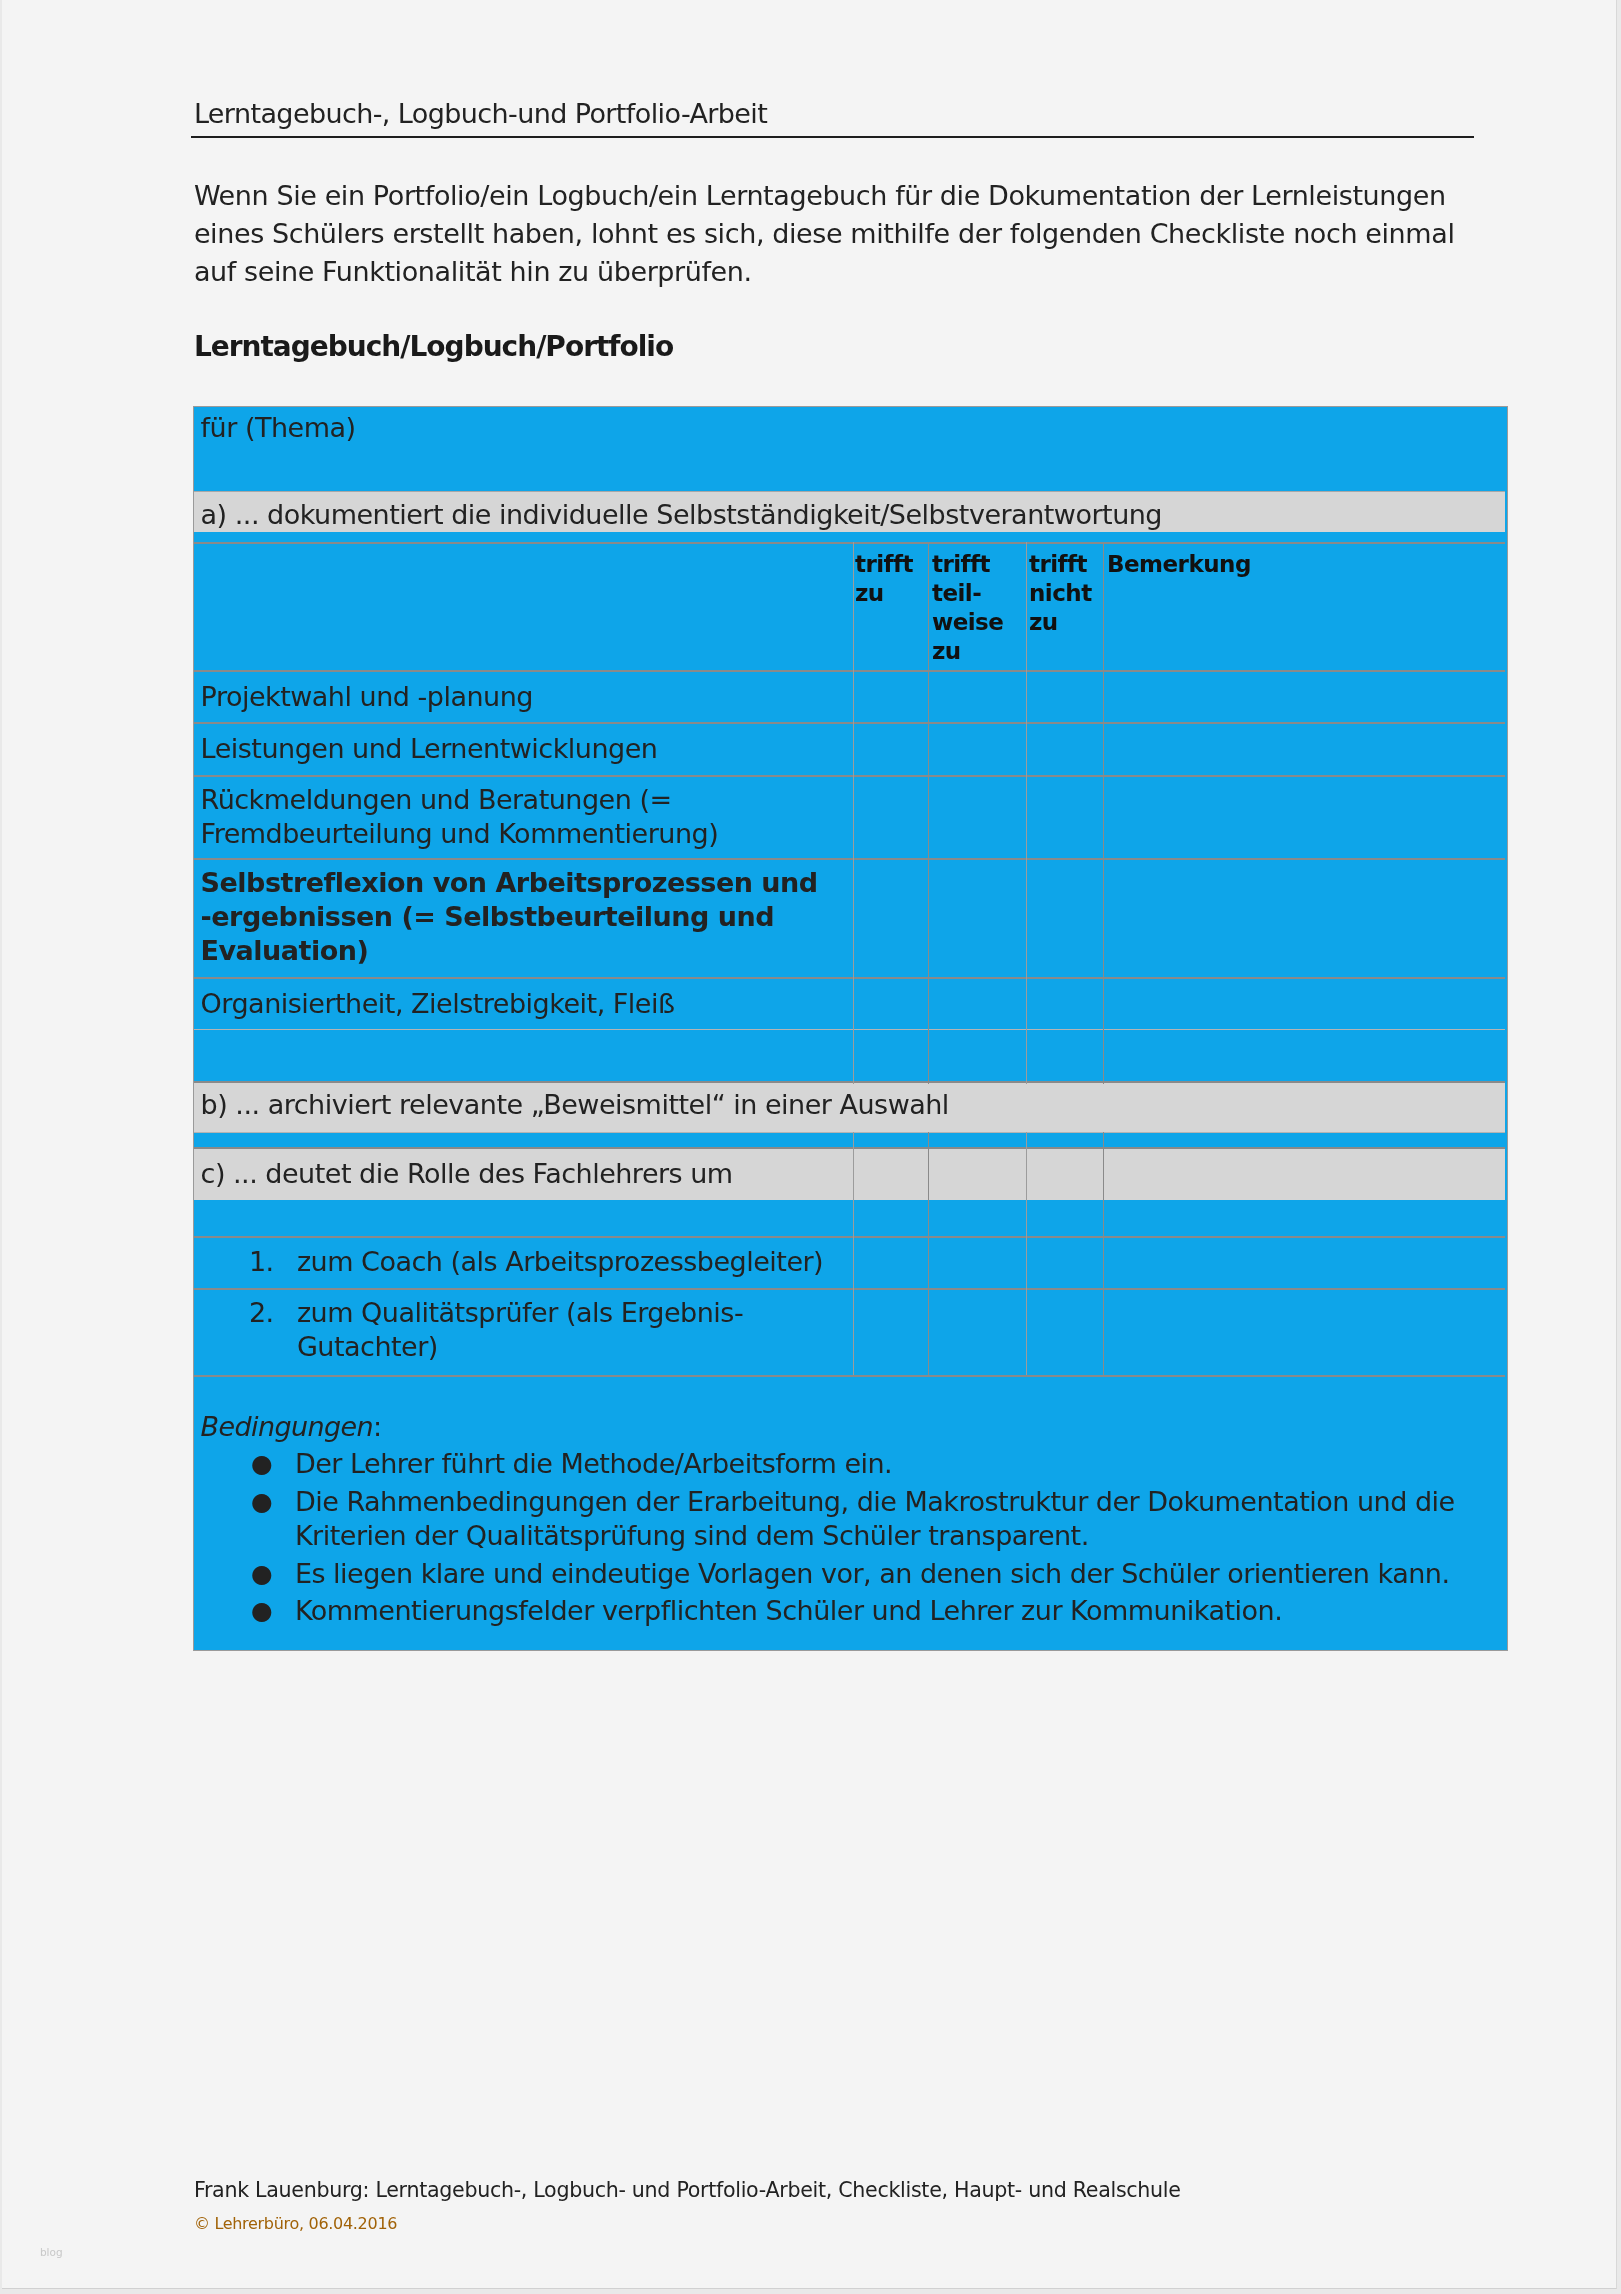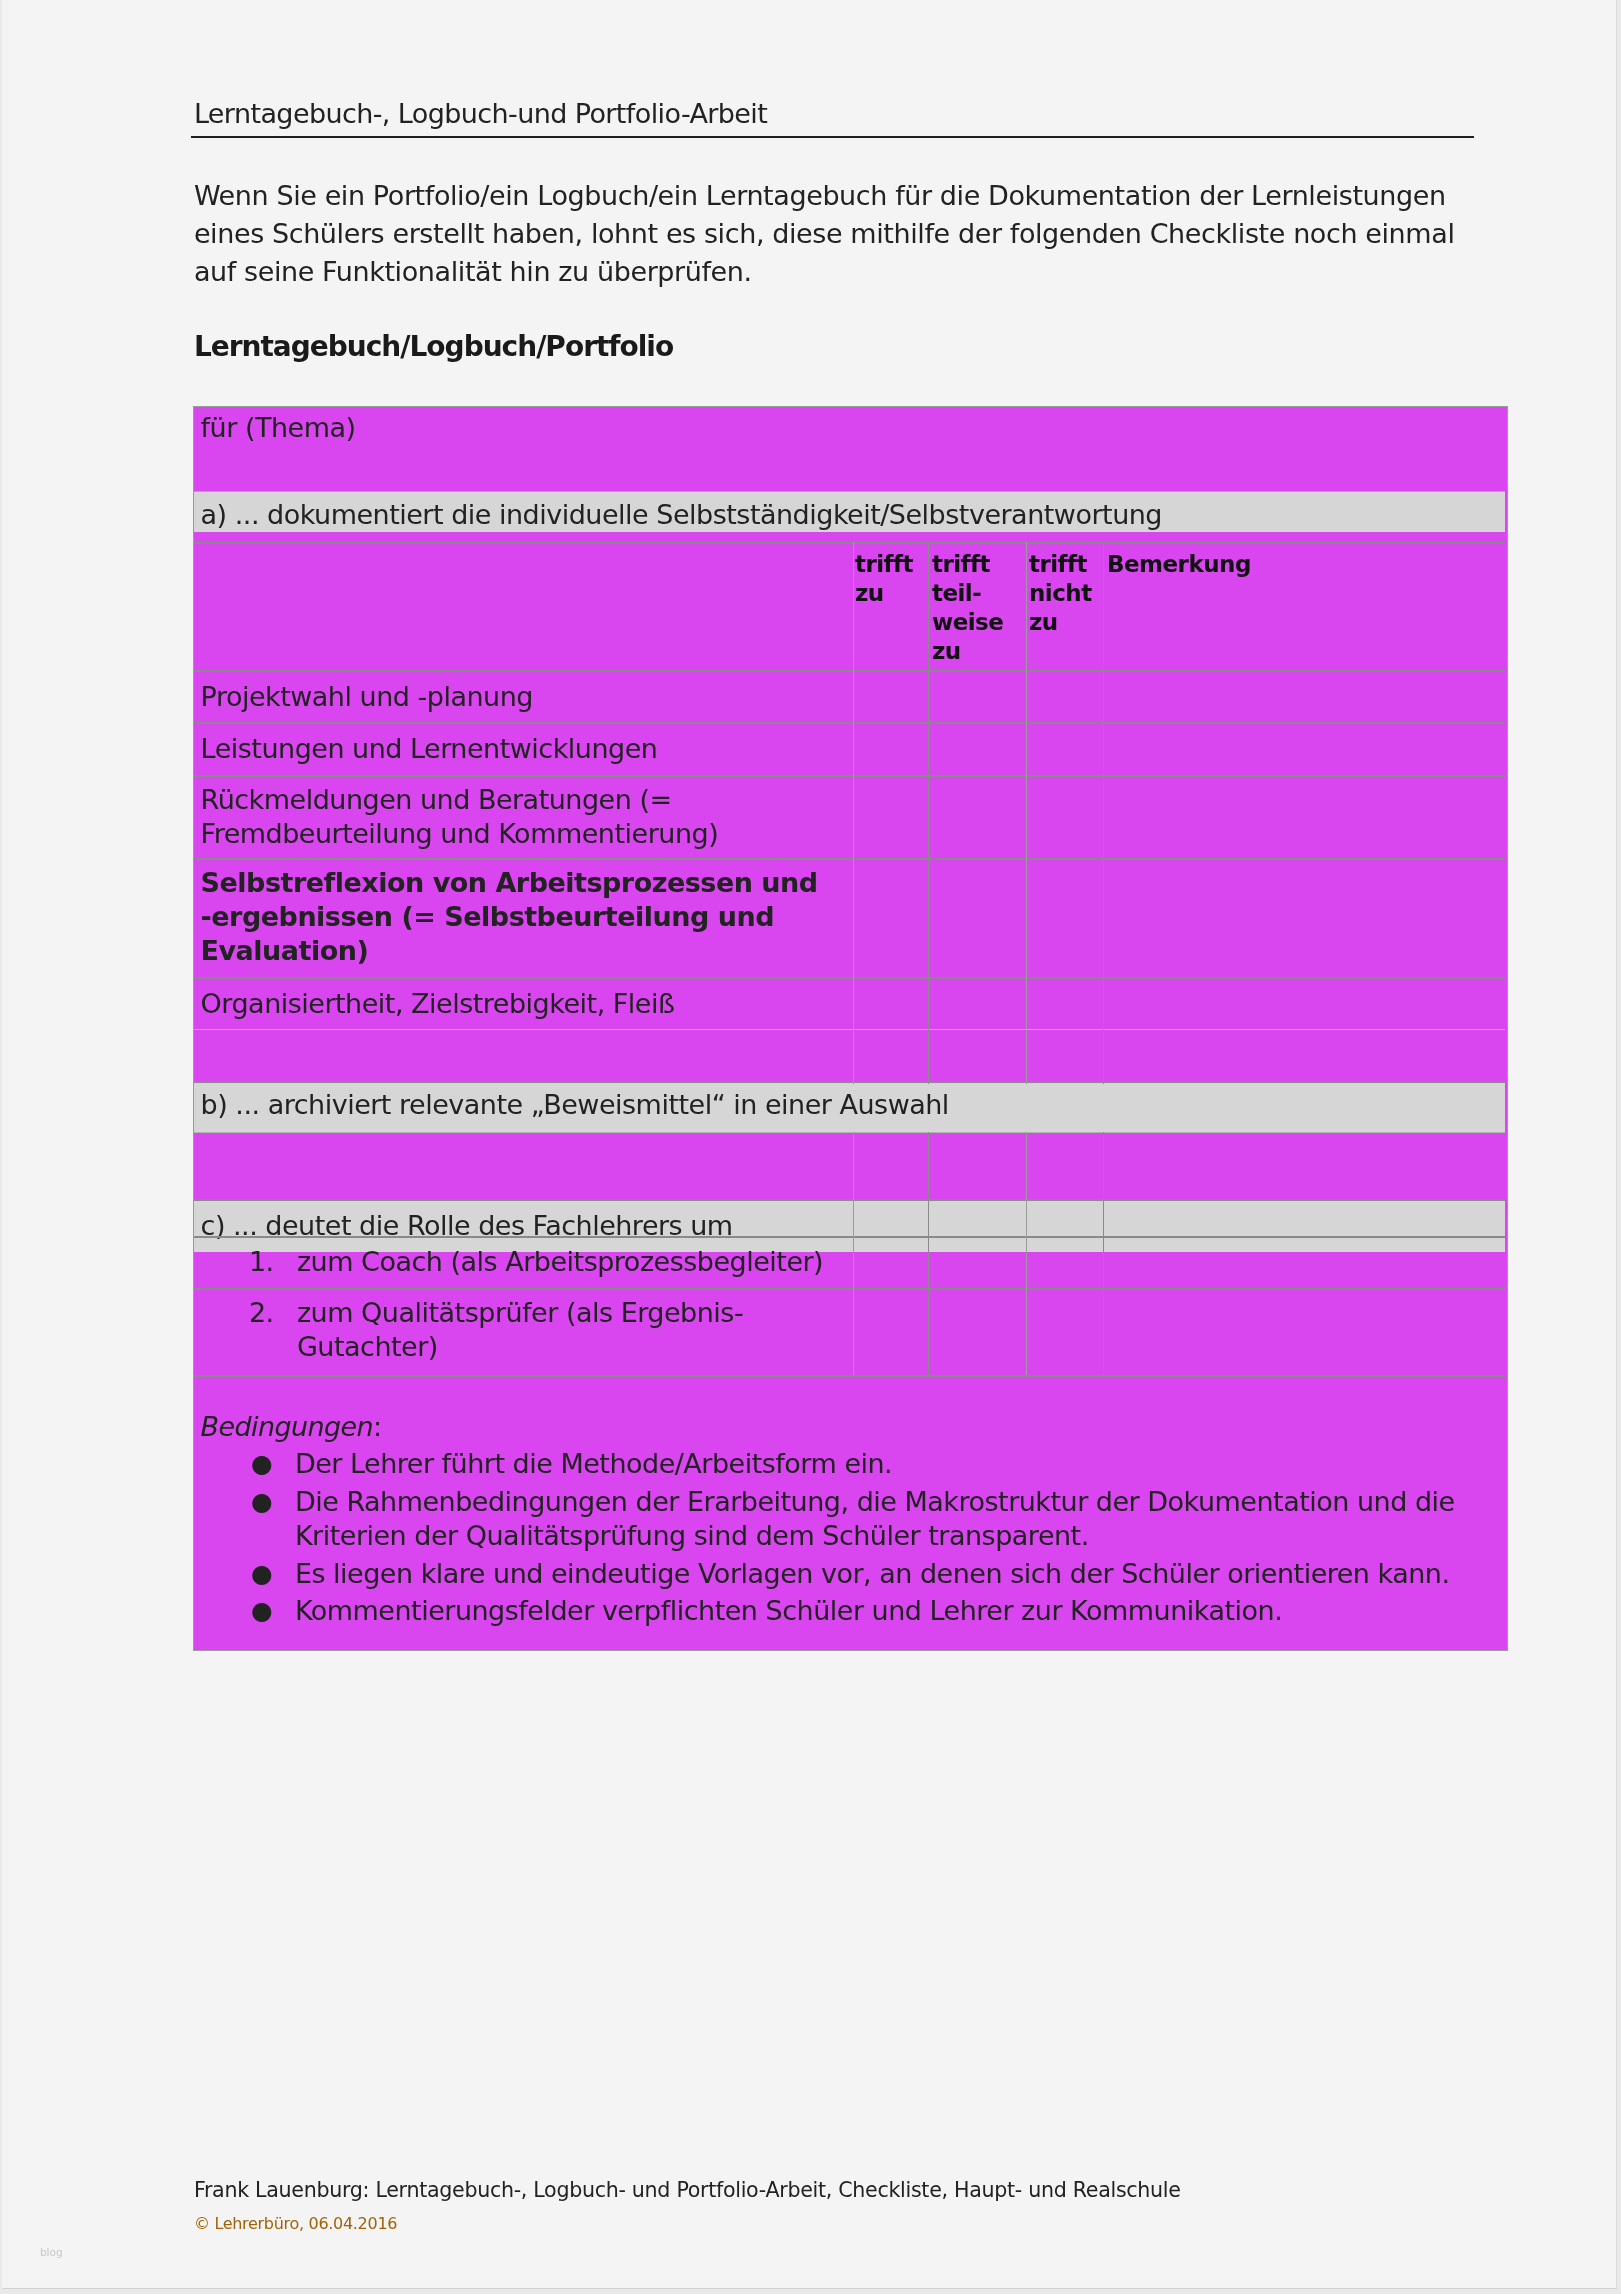--- a/index.html
+++ b/index.html
@@ -19,21 +19,21 @@
   }
   .intro {
     position:absolute; left:192px; top:177px; width:1300px; font-size:27px; line-height:38px;
     letter-spacing:-0.4px; color:#222;
   }
   .section-title {
     position:absolute; left:192px; top:330px; font-size:28px; font-weight:bold; letter-spacing:-1px; color:#1a1a1a;
   }
   .tbl {
     position:absolute; left:191px; top:406px; width:1315px; height:1245px;
-    border:1.9px solid #9a9a9a; box-sizing:border-box; background:#d946ef;
+    border:1.9px solid #9a9a9a; box-sizing:border-box; background:#0ea5e9;
   }
   .row { position:absolute; left:0; width:1311px; box-sizing:border-box; }
   .row.bt { border-top:2.9px solid #8a8a8a; }
   .row.gray { background:#d6d6d6; }
   .cell-text { position:absolute; left:6.7px; font-size:27px; letter-spacing:-0.5px; line-height:34px; color:#222; }
   .vline { position:absolute; width:0; border-left:1.9px solid #9c9c9c; }
   .colhead { position:absolute; font-size:23px; font-weight:bold; line-height:29px; color:#111; letter-spacing:-0.5px; }
   .numlist { position:absolute; font-size:27px; letter-spacing:-0.5px; line-height:34px; color:#222; }
   .cond-title { position:absolute; left:6.7px; top:1415px; font-size:27px; font-style:italic; letter-spacing:-0.6px; color:#222; }
   .cond-list { position:absolute; left:57px; top:1451px; width:1243px; margin:0; padding:0; list-style:none; }
@@ -106,21 +106,21 @@
     <div class="row bt" style="top:570px;height:53px;">
       <div class="cell-text" style="top:7.6px;">Organisiertheit, Zielstrebigkeit, Fleiß</div>
     </div>
     <div class="row bt" style="top:622px;height:52px;border-top:1.9px solid #b4b4b4;"></div>
 
     <div class="row gray bt" style="top:674px;height:51px;">
       <div class="cell-text" style="top:6.7px;">b) ...  archiviert relevante „Beweismittel“ in einer Auswahl</div>
     </div>
     <div class="row bt" style="top:725px;height:52px;border-top:1.9px solid #b4b4b4;"></div>
 
-    <div class="row gray bt" style="top:792px;height:53px;">
+    <div class="row gray bt" style="top:740px;height:53px;">
       <div class="cell-text" style="top:7.6px;">c) ...  deutet die Rolle des Fachlehrers um</div>
     </div>
     <div class="row bt" style="top:829px;height:53px;">
       <div class="numlist" style="left:55px;top:6.7px;">1.</div>
       <div class="numlist" style="left:103px;top:6.7px;">zum Coach (als Arbeitsprozessbegleiter)</div>
     </div>
     <div class="row bt" style="top:881px;height:87px;">
       <div class="numlist" style="left:55px;top:5.7px;">2.</div>
       <div class="numlist" style="left:103px;top:5.7px;">
         <div>zum Qualitätsprüfer (als Ergebnis-</div>

